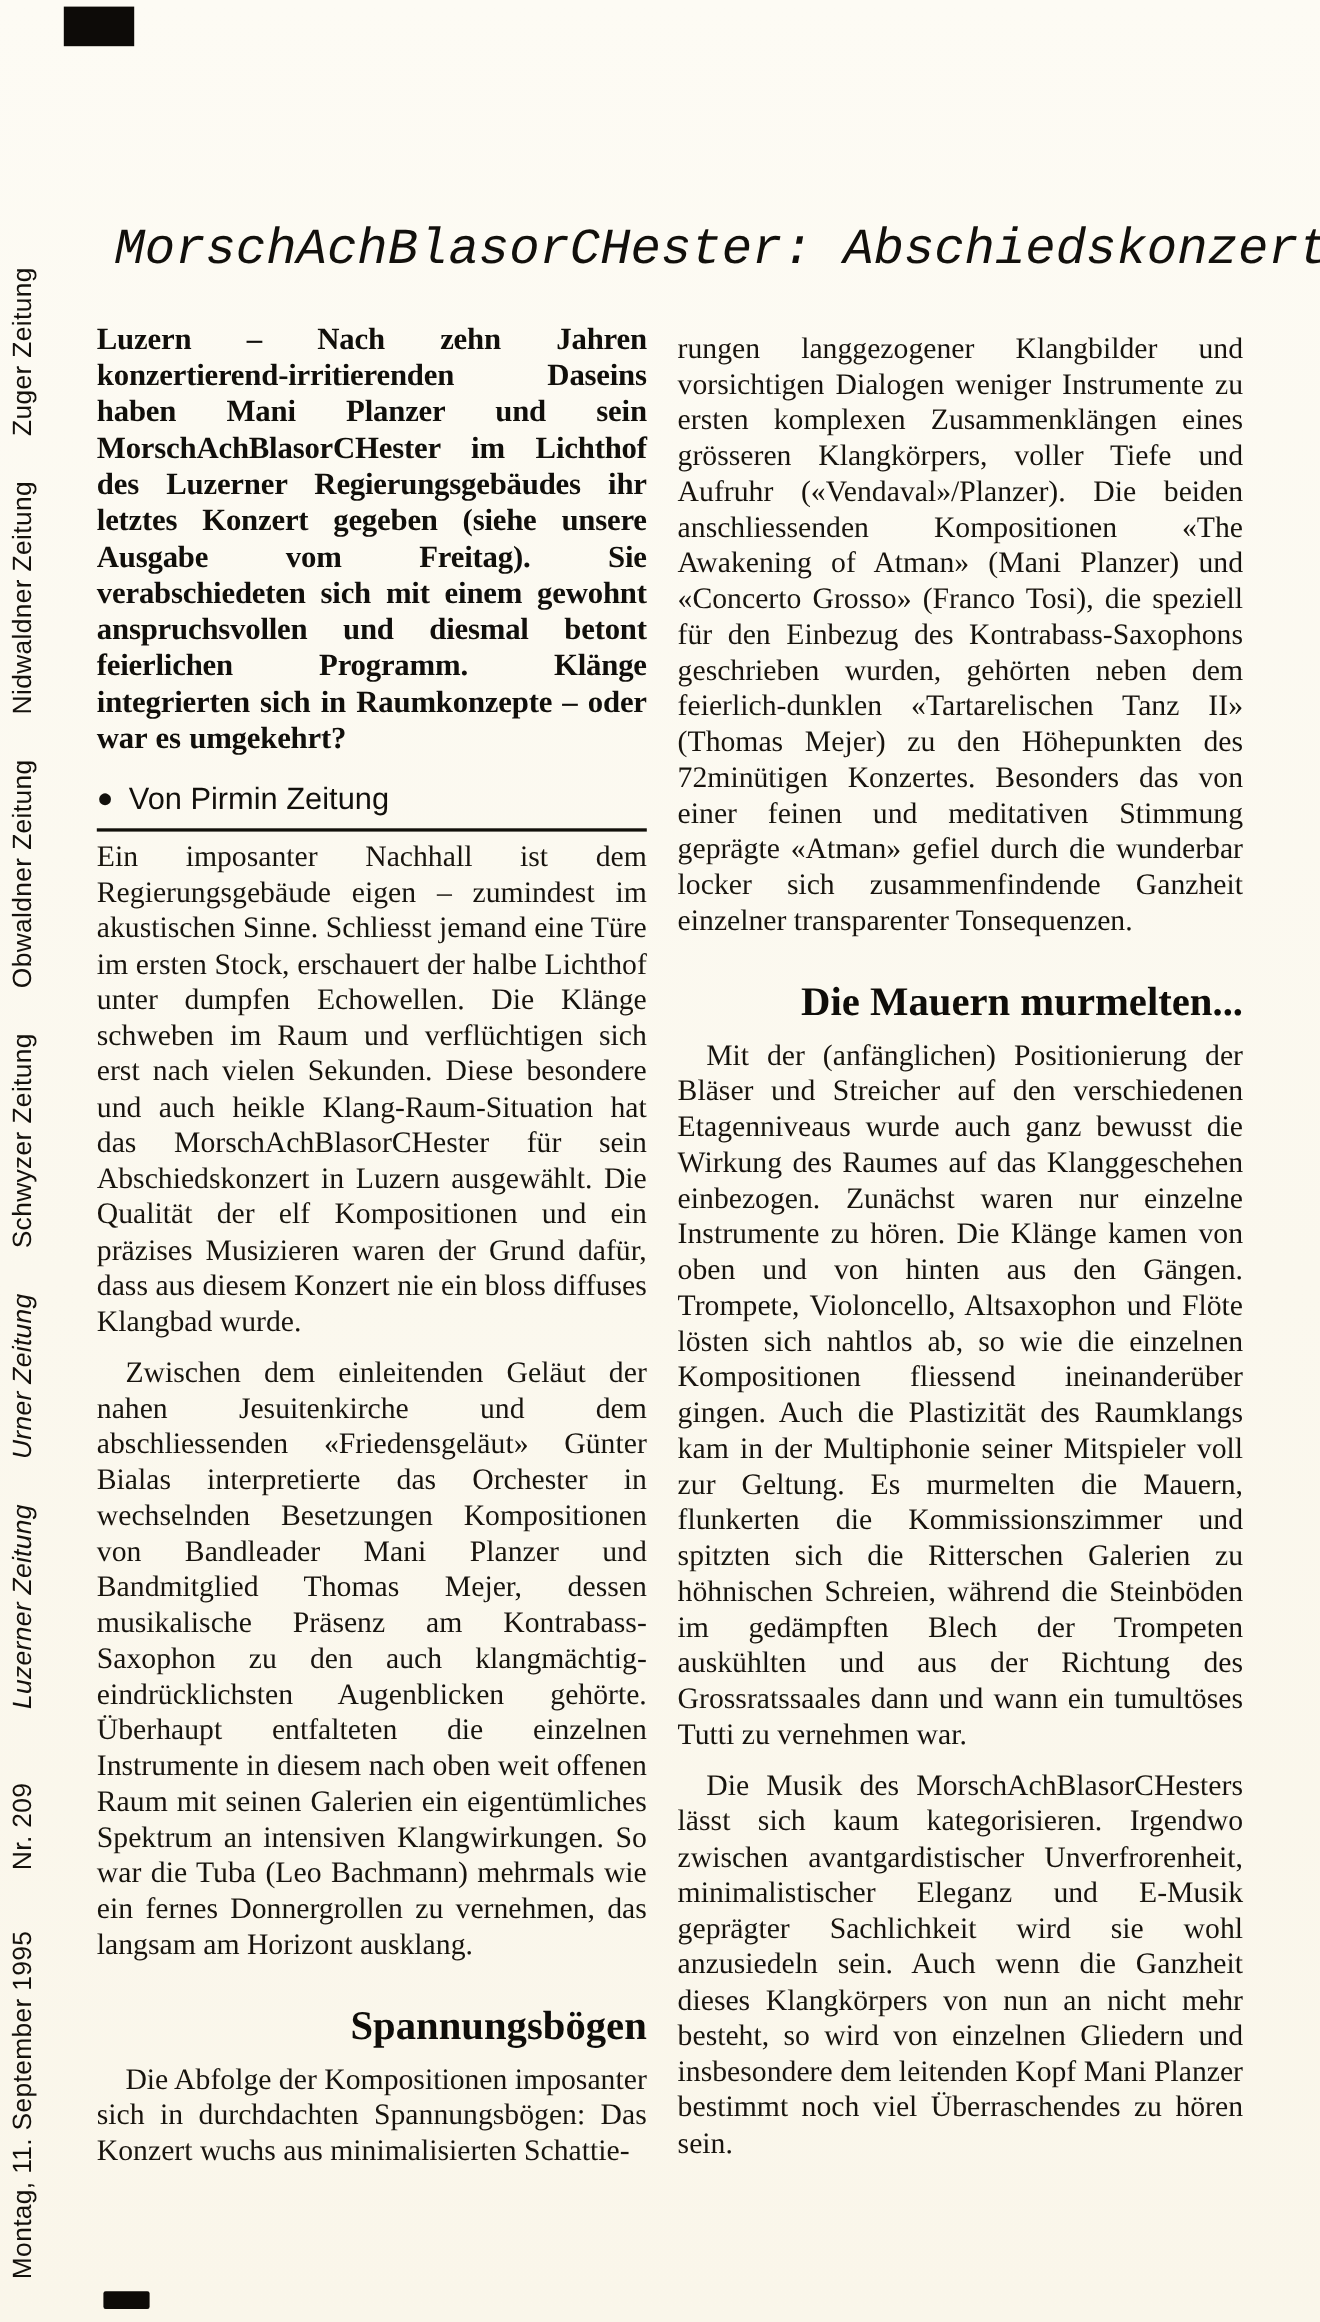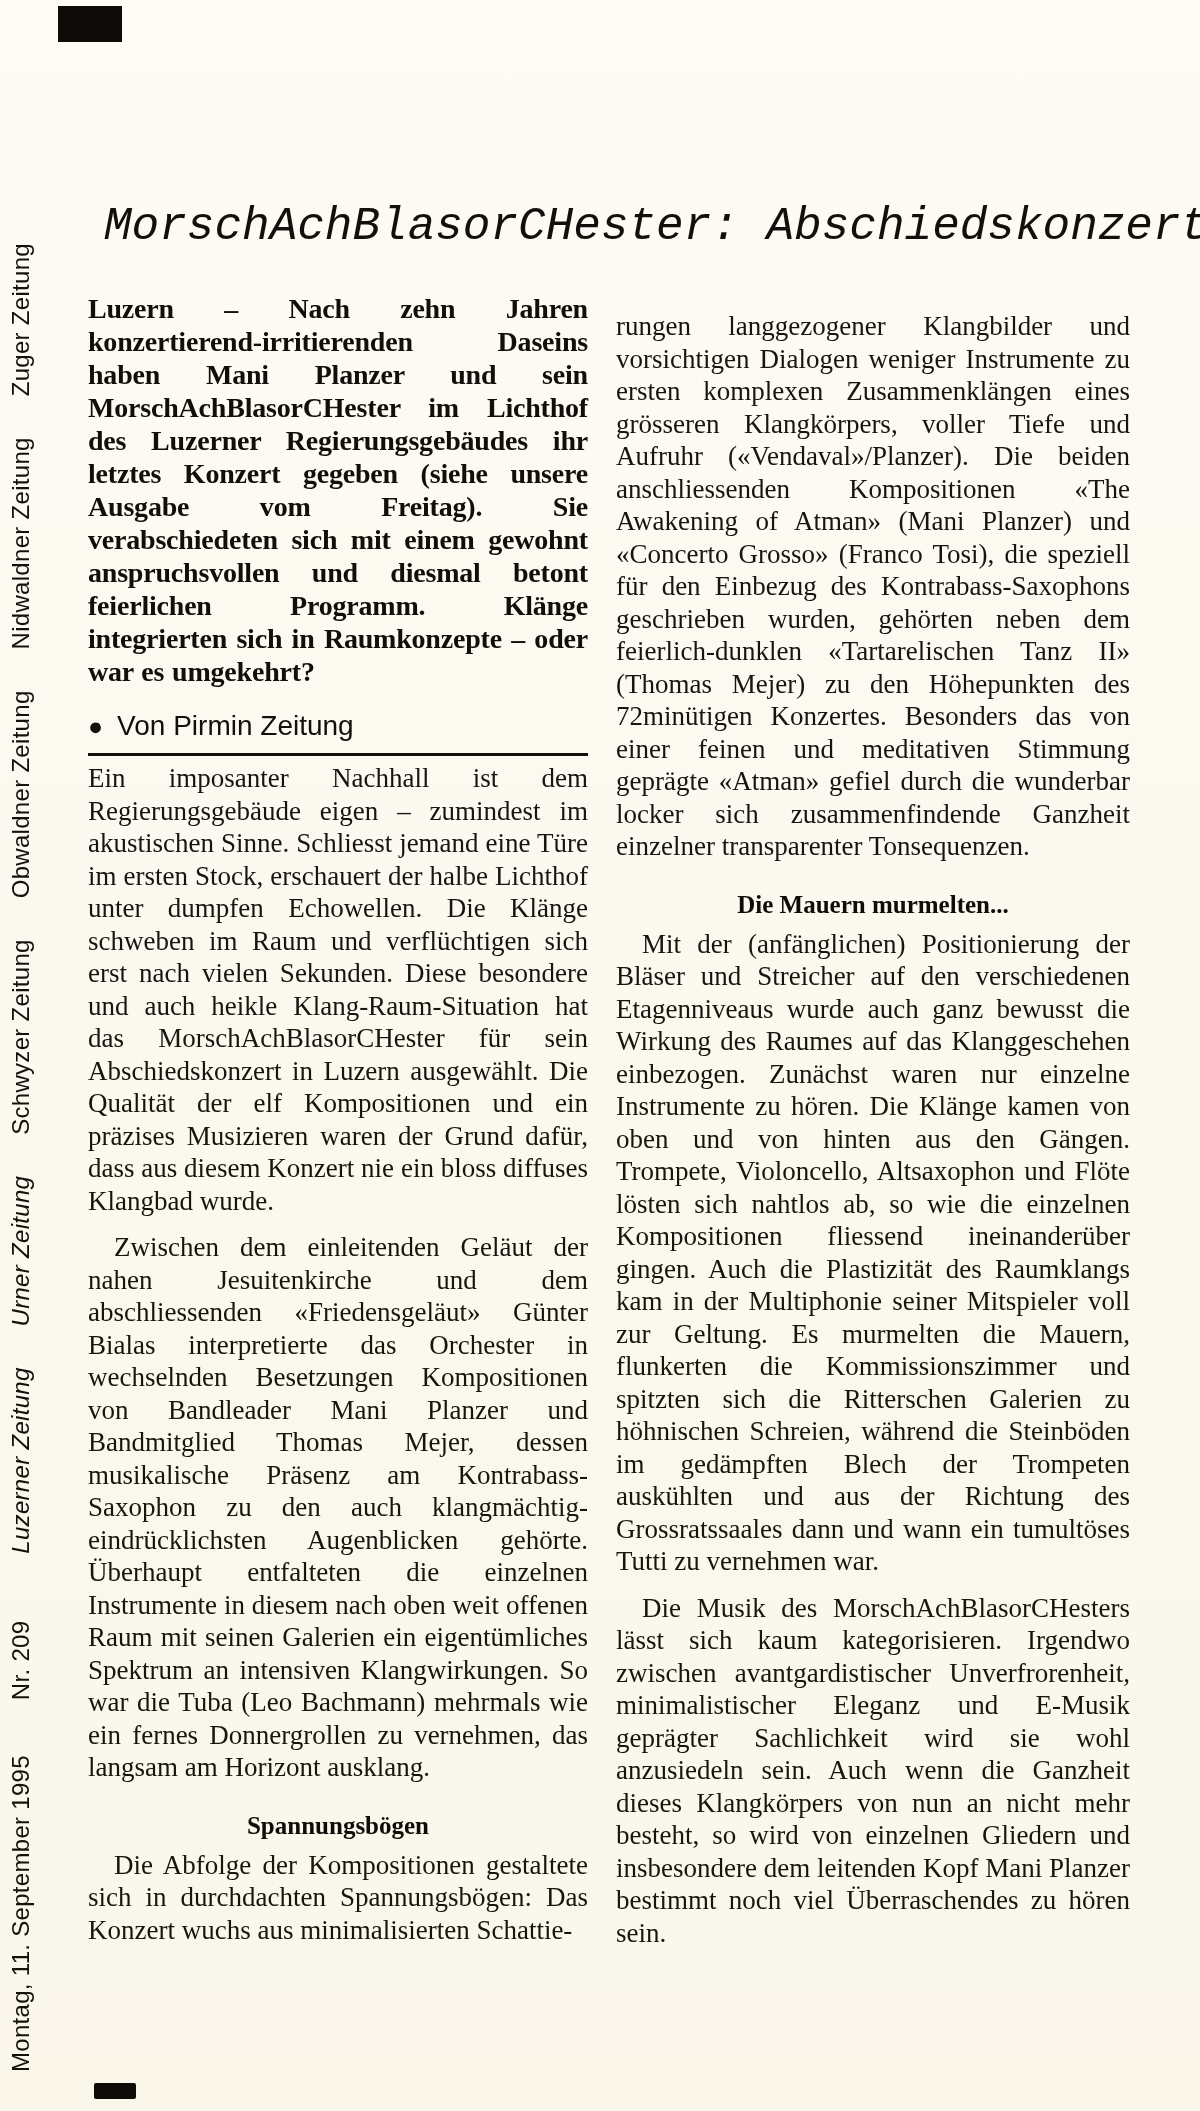--- a/index.html
+++ b/index.html
@@ -50,25 +50,25 @@
   .byline{
     margin-top:24px;display:flex;align-items:center;gap:14px;
     font-family:"Liberation Sans",sans-serif;font-size:28px;line-height:1;color:#12100c;
     text-align:left;
   }
   .bullet{font-size:25px;line-height:1;}
   .rule{margin-top:13px;height:3px;background:#12100b;}
 
   .body-p{margin:14px 0 0 0;}
   .body-p.after-rule{margin-top:6px;}
-  .body-p.continuation{margin-top:18px;}
+  .body-p.continuation{margin-top:8px;}
   .indent{text-indent:26px;}
   .crosshead{
-    margin:26px 0 0 0;text-align:center;
-    font-family:"Liberation Serif",serif;font-weight:700;font-size:25px;line-height:1.25;color:#0f0d09;
+    margin:36px 0 0 0;text-align:right;
+    font-family:"Liberation Serif",serif;font-weight:700;font-size:37px;line-height:1.25;color:#0f0d09;
   }
   .crosshead + .body-p{margin-top:8px;}
 </style>
 </head>
 <body>
 
 <div class="page">
 
   <div class="mark mark-tl"></div>
   <div class="mark mark-b"></div>
@@ -93,21 +93,21 @@
       <span class="bullet">●</span>
       <span class="byline-text">Von Pirmin Zeitung</span>
     </div>
     <div class="rule"></div>
 
     <p class="body-p after-rule">Ein imposanter Nachhall ist dem Regierungsgebäude eigen – zumindest im akustischen Sinne. Schliesst jemand eine Türe im ersten Stock, erschauert der halbe Lichthof unter dumpfen Echowellen. Die Klänge schweben im Raum und verflüchtigen sich erst nach vielen Sekunden. Diese besondere und auch heikle Klang-Raum-Situation hat das MorschAchBlasorCHester für sein Abschiedskonzert in Luzern ausgewählt. Die Qualität der elf Kompositionen und ein präzises Musizieren waren der Grund dafür, dass aus diesem Konzert nie ein bloss diffuses Klangbad wurde.</p>
 
     <p class="body-p indent">Zwischen dem einleitenden Geläut der nahen Jesuitenkirche und dem abschliessenden «Friedensgeläut» Günter Bialas interpretierte das Orchester in wechselnden Besetzungen Kompositionen von Bandleader Mani Planzer und Bandmitglied Thomas Mejer, dessen musikalische Präsenz am Kontrabass-Saxophon zu den auch klangmächtig-eindrücklichsten Augenblicken gehörte. Überhaupt entfalteten die einzelnen Instrumente in diesem nach oben weit offenen Raum mit seinen Galerien ein eigentümliches Spektrum an intensiven Klangwirkungen. So war die Tuba (Leo Bachmann) mehrmals wie ein fernes Donnergrollen zu vernehmen, das langsam am Horizont ausklang.</p>
 
     <h3 class="crosshead">Spannungsbögen</h3>
-    <p class="body-p indent">Die Abfolge der Kompositionen gestaltete sich in durchdachten Spannungsbögen: Das Konzert wuchs aus minimalisierten Schattie-</p>
+    <p class="body-p indent">Die Abfolge der Kompositionen imposanter sich in durchdachten Spannungsbögen: Das Konzert wuchs aus minimalisierten Schattie-</p>
   </div>
 
   <div class="col col-right">
     <p class="body-p continuation">rungen langgezogener Klangbilder und vorsichtigen Dialogen weniger Instrumente zu ersten komplexen Zusammenklängen eines grösseren Klangkörpers, voller Tiefe und Aufruhr («Vendaval»/Planzer). Die beiden anschliessenden Kompositionen «The Awakening of Atman» (Mani Planzer) und «Concerto Grosso» (Franco Tosi), die speziell für den Einbezug des Kontrabass-Saxophons geschrieben wurden, gehörten neben dem feierlich-dunklen «Tartarelischen Tanz II» (Thomas Mejer) zu den Höhepunkten des 72minütigen Konzertes. Besonders das von einer feinen und meditativen Stimmung geprägte «Atman» gefiel durch die wunderbar locker sich zusammenfindende Ganzheit einzelner transparenter Tonsequenzen.</p>
 
     <h3 class="crosshead">Die Mauern murmelten...</h3>
     <p class="body-p indent">Mit der (anfänglichen) Positionierung der Bläser und Streicher auf den verschiedenen Etagenniveaus wurde auch ganz bewusst die Wirkung des Raumes auf das Klanggeschehen einbezogen. Zunächst waren nur einzelne Instrumente zu hören. Die Klänge kamen von oben und von hinten aus den Gängen. Trompete, Violoncello, Altsaxophon und Flöte lösten sich nahtlos ab, so wie die einzelnen Kompositionen fliessend ineinanderüber gingen. Auch die Plastizität des Raumklangs kam in der Multiphonie seiner Mitspieler voll zur Geltung. Es murmelten die Mauern, flunkerten die Kommissionszimmer und spitzten sich die Ritterschen Galerien zu höhnischen Schreien, während die Steinböden im gedämpften Blech der Trompeten auskühlten und aus der Richtung des Grossratssaales dann und wann ein tumultöses Tutti zu vernehmen war.</p>
     <p class="body-p indent">Die Musik des MorschAchBlasorCHesters lässt sich kaum kategorisieren. Irgendwo zwischen avantgardistischer Unverfrorenheit, minimalistischer Eleganz und E-Musik geprägter Sachlichkeit wird sie wohl anzusiedeln sein. Auch wenn die Ganzheit dieses Klangkörpers von nun an nicht mehr besteht, so wird von einzelnen Gliedern und insbesondere dem leitenden Kopf Mani Planzer bestimmt noch viel Überraschendes zu hören sein.</p>
   </div>
 

